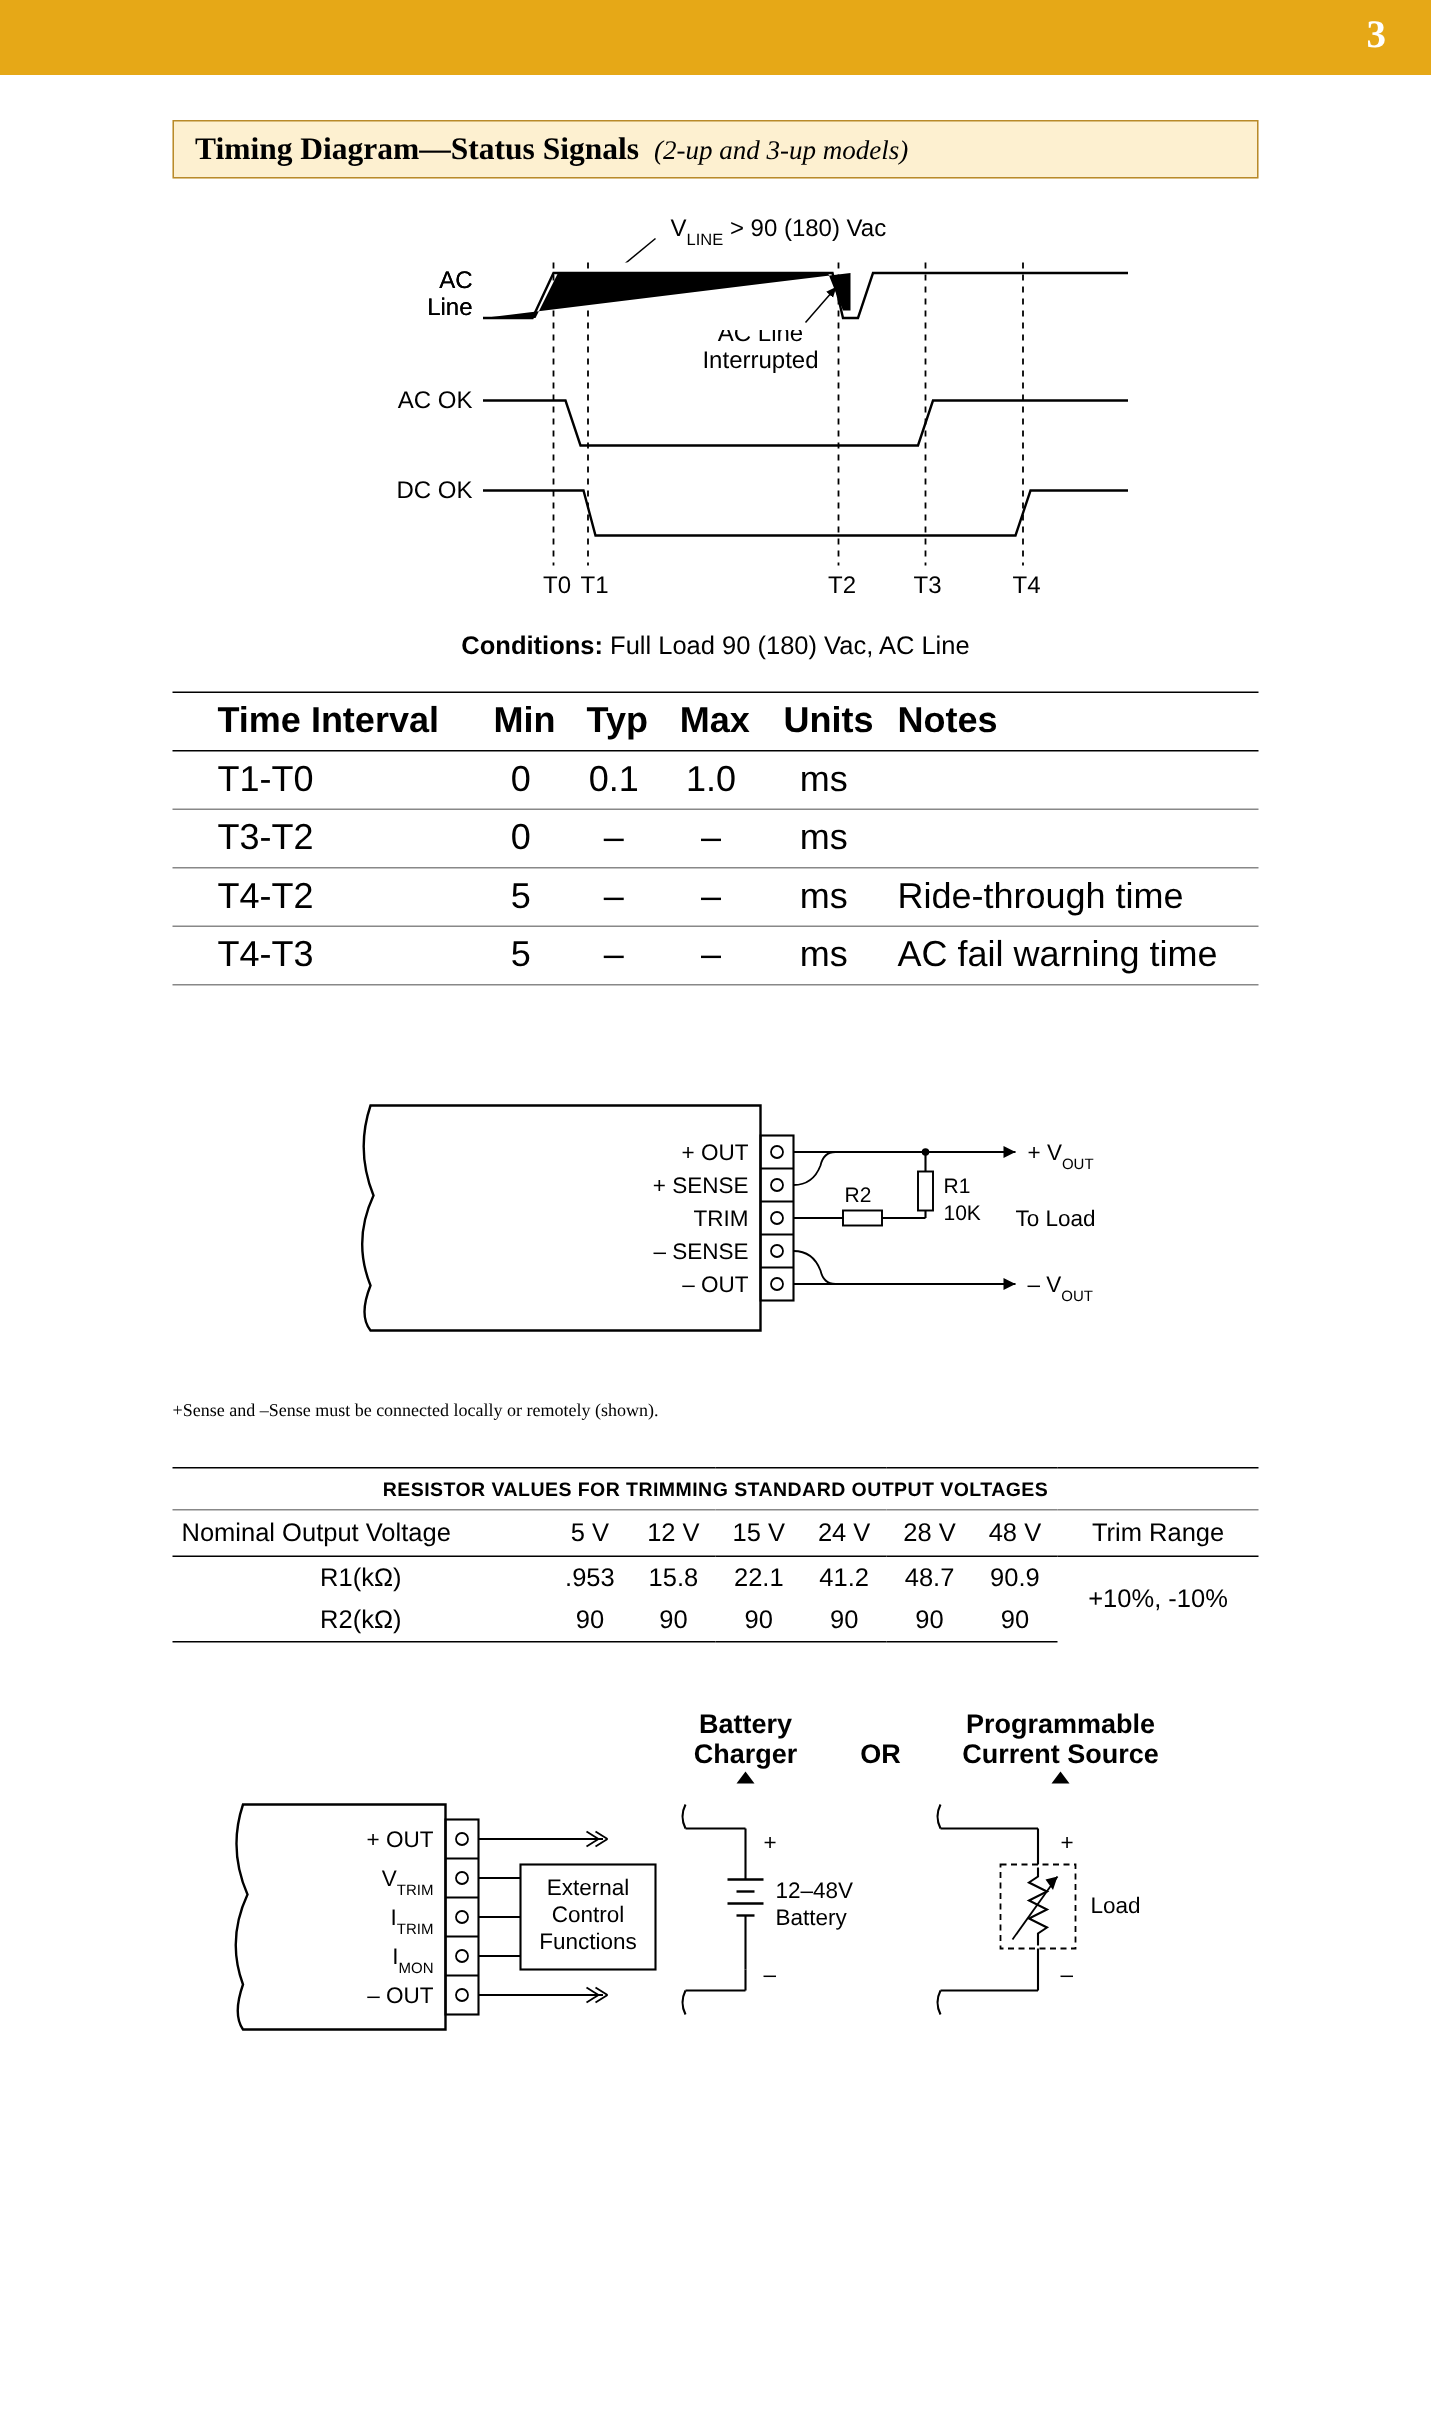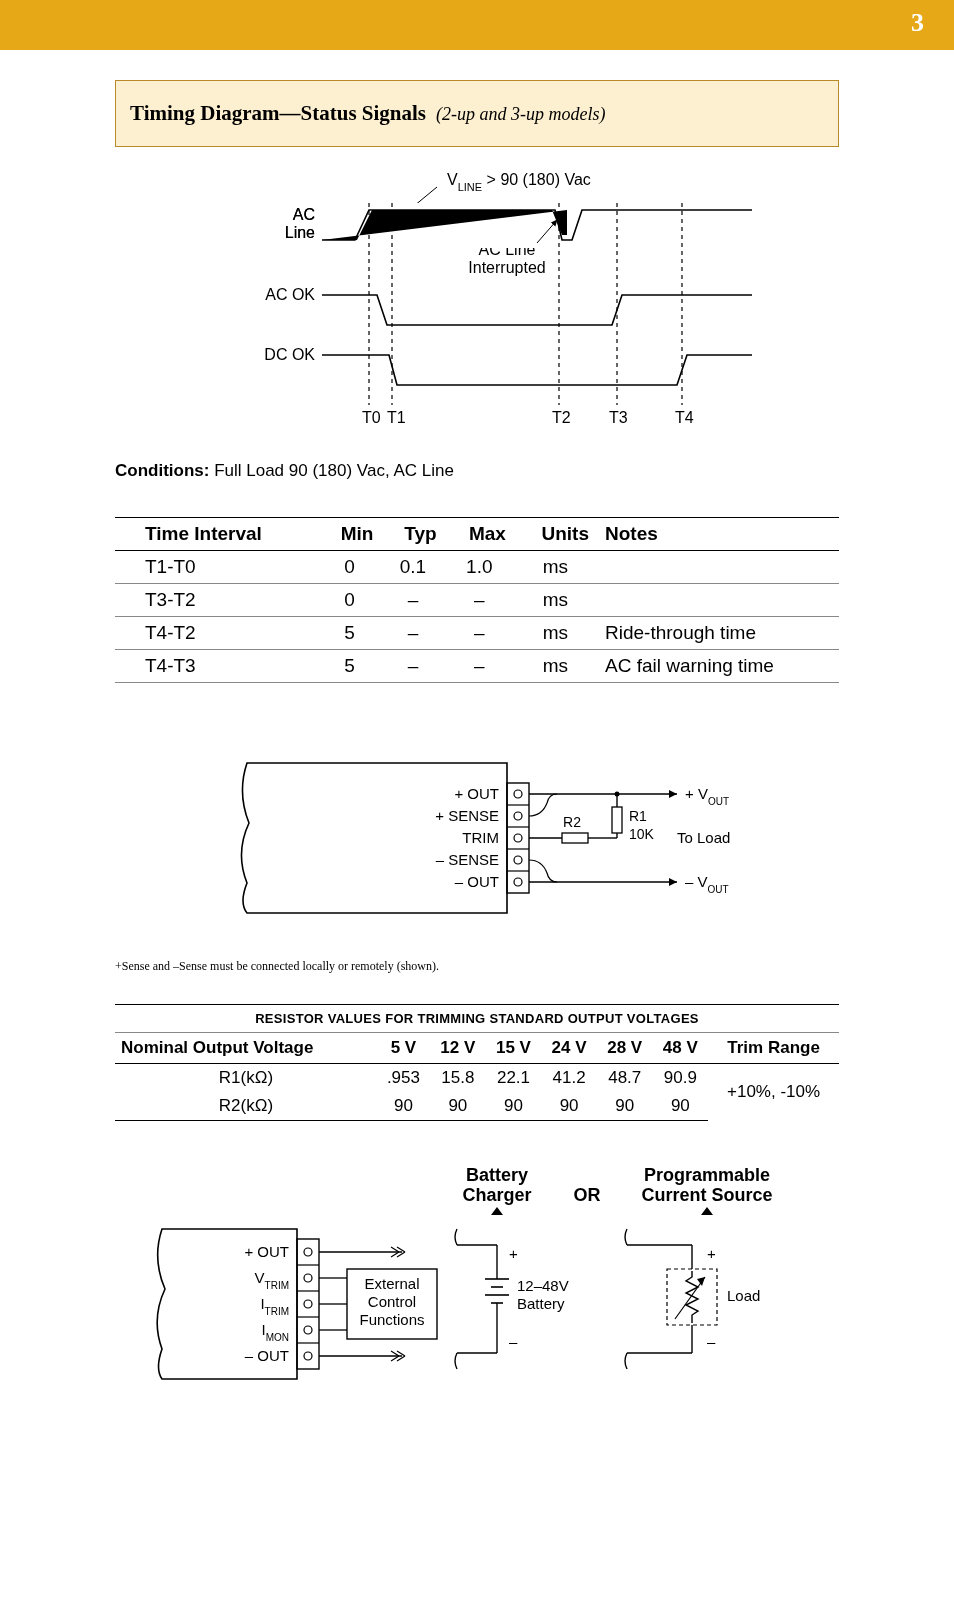--- a/index.html
+++ b/index.html
@@ -21,51 +21,51 @@
     top: 8px;
     color: #fff;
     font-size: 26px;
     font-weight: bold;
     font-family: Georgia, serif;
   }
   .content { padding: 30px 115px 40px 115px; }
   .section-header {
     background: #fdf0d0;
     border: 1px solid #b88a2a;
-    padding: 20px 14px;
+    padding: 6px 14px;
     margin-bottom: 18px;
     font-family: Georgia, 'Times New Roman', serif;
   }
   .section-header .title {
     font-size: 21px;
     font-weight: bold;
     color: #000;
   }
   .section-header .subtitle {
     font-size: 18px;
     font-style: italic;
     color: #000;
     margin-left: 6px;
   }
   .diagram-box {
     text-align: center;
     margin: 10px 0 20px 0;
   }
   .diagram-box svg { display: block; margin: 0 auto; }
   .conditions {
-    text-align: left;
+    text-align: center;
     font-size: 17px;
-    margin-top: 16px;
+    margin-top: 4px;
   }
   .conditions strong { font-weight: bold; }
   table.data {
     width: 100%;
     border-collapse: collapse;
-    font-size: 19px;
-    margin-top: 36px;
+    font-size: 24px;
+    margin-top: 20px;
   }
   table.data th, table.data td {
     padding: 5px 8px;
     text-align: center;
     border-bottom: 1px solid #888;
   }
   table.data th {
     text-align: right;
     font-weight: bold;
     border-bottom: 1.5px solid #000;
@@ -87,21 +87,21 @@
     text-align: center;
     font-family: Arial, sans-serif;
     font-weight: bold;
     letter-spacing: 0.3px;
     font-size: 13px;
     padding: 6px 0;
     border-top: 1.5px solid #000;
     border-bottom: 1px solid #888;
   }
   table.trim .colhead td {
-    font-weight: bold;
+    font-weight: normal;
     text-align: center;
     padding: 5px 4px;
     border-bottom: 1.5px solid #000;
     font-family: Arial Narrow, Arial, sans-serif;
     font-stretch: condensed;
   }
   table.trim .colhead td:first-child { text-align: left; padding-left: 6px;}
   table.trim tbody td {
     text-align: center;
     padding: 4px 4px;

